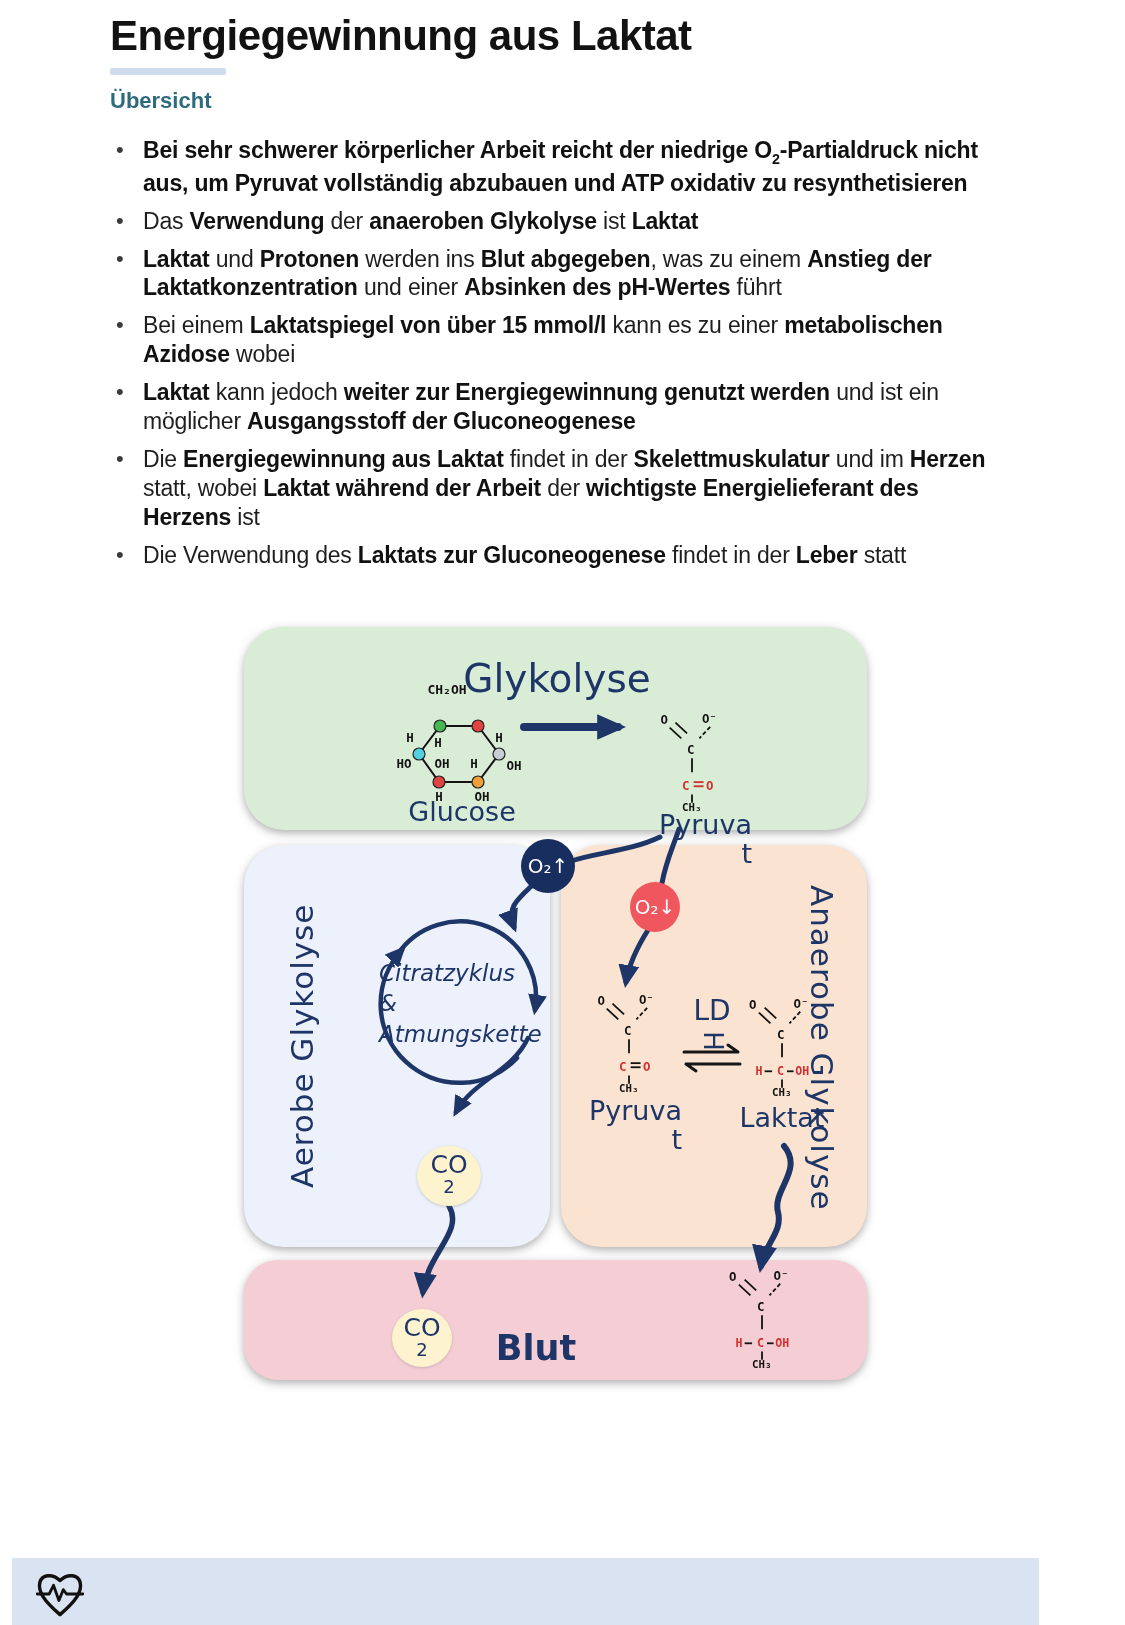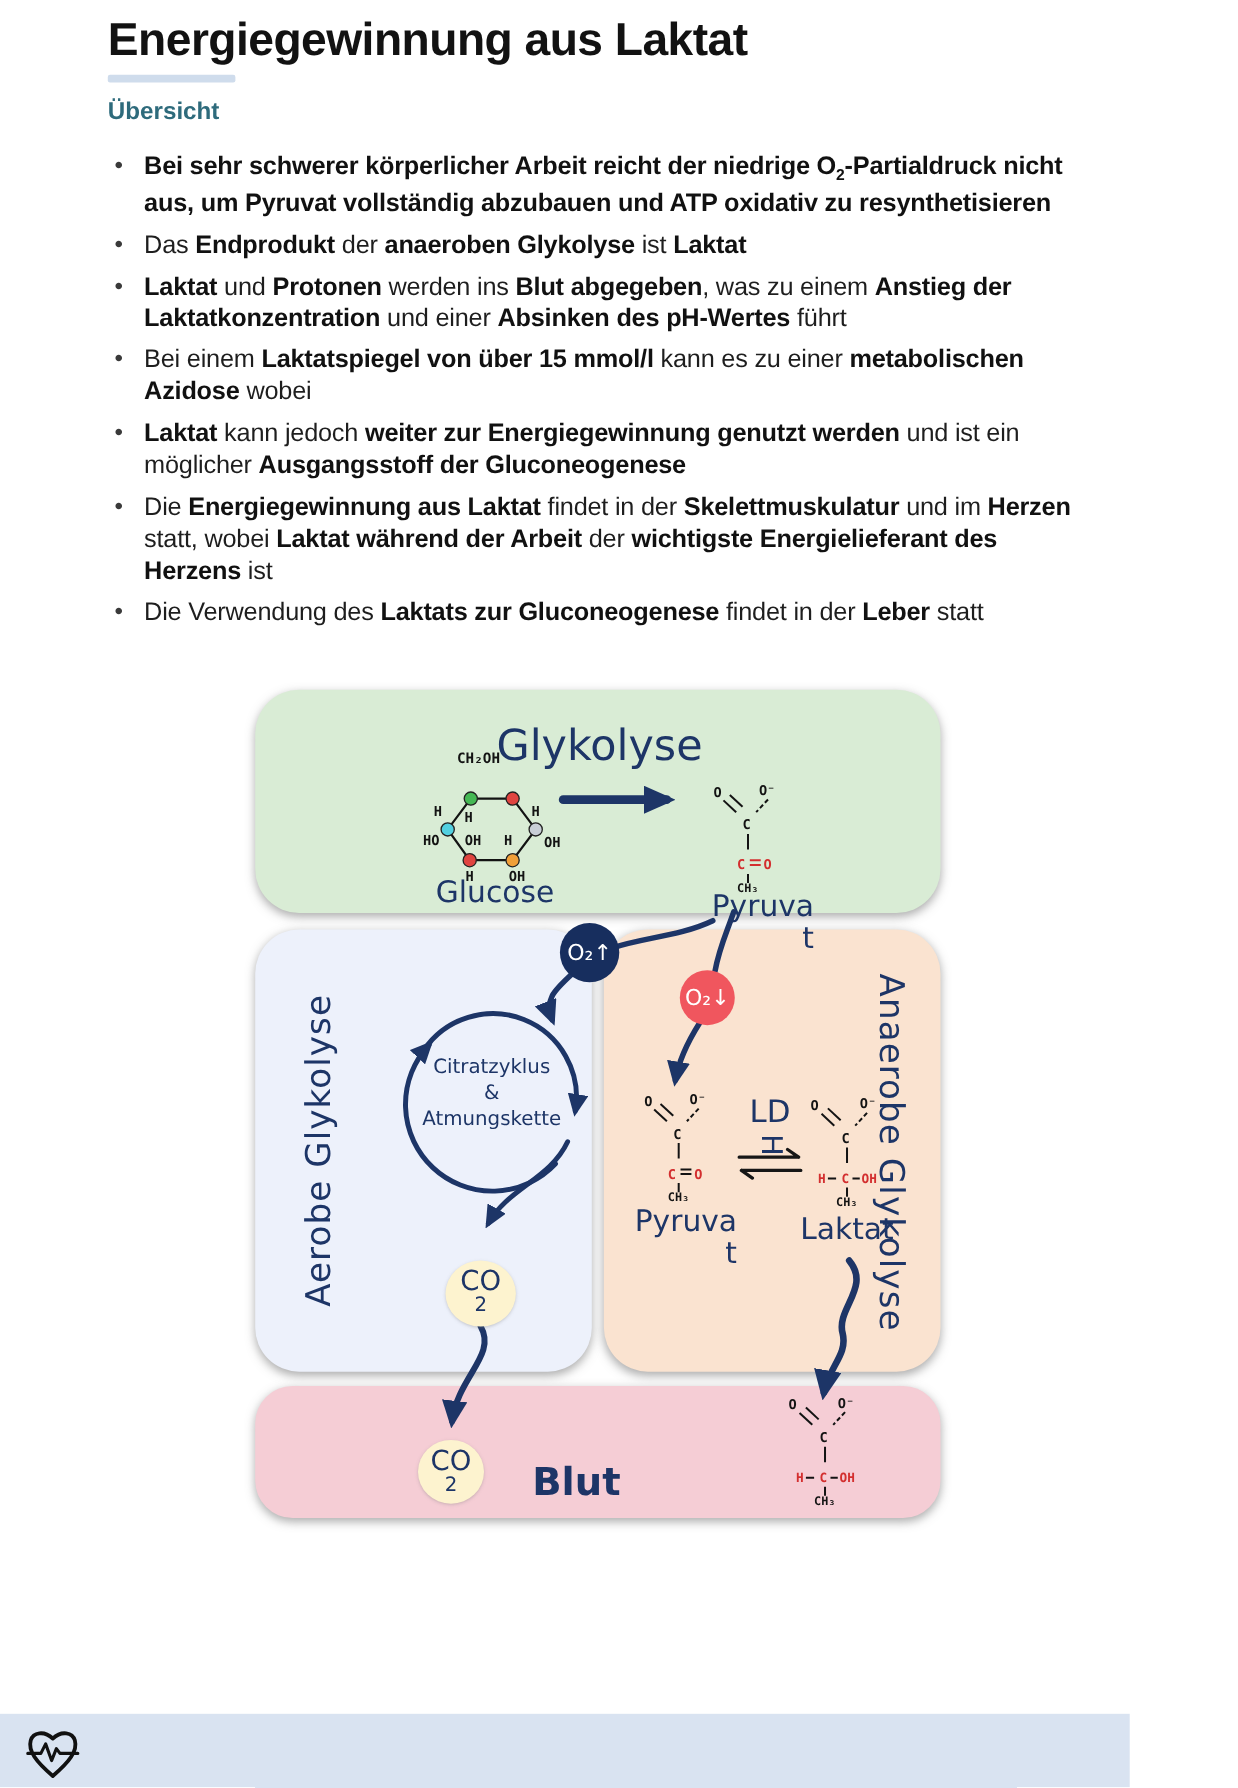--- a/index.html
+++ b/index.html
@@ -1,17 +1,17 @@
 <!DOCTYPE html>
 <html style="--navy: #1d3567; --teal: #2e6b7c; --underline: #cfdcec; --green-box: #d9ecd5; --blue-box: #edf1fb; --orange-box: #fae3d0; --pink-box: #f5cdd5; --cream: #fdf3cf; --o2-high: #172e5e; --o2-low: #f0565e; --chem-red: #d32f2f; --footer-bar: #d9e3f1; --footer-accent: #7f9ccf;"><head>
 <meta charset="utf-8">
 <style>
   html,body{margin:0;padding:0;background:#fff;}
   .page{position:relative;width:1027px;height:1625px;background:#ffffff;overflow:hidden;
-        font-family:"Liberation Sans",sans-serif;}
+        font-family:"Liberation Sans",sans-serif;margin-left:12px;}
   
   .title{position:absolute;left:98px;top:14px;font-size:42px;line-height:1.05;font-weight:800;
          color:#121212;letter-spacing:-0.5px;}
   .title-underline{position:absolute;left:98px;top:68px;width:116px;height:7px;
          background:var(--underline);border-radius:2px;}
   .section-heading{position:absolute;left:98px;top:88px;font-size:22px;font-weight:700;color:var(--teal);}
   
   .bullets{position:absolute;left:98px;top:136px;width:892px;margin:0;padding:0;list-style:none;
            font-size:23px;line-height:1.26;color:#1e1e1e;letter-spacing:-0.2px;}
   .bullets li{position:relative;padding-left:33px;margin-bottom:9px;}
@@ -28,21 +28,21 @@
   .glyk-title{left:425px;top:656px;width:240px;font-size:39px;text-align:center;}
   .glucose-label{left:380px;top:796px;width:140px;font-size:27px;text-align:center;}
   .pyr-label{width:110px;font-size:27px;line-height:29px;text-align:right;}
   .pyr-label-green{left:630px;top:810px;}
   .pyr-label-orange{left:560px;top:1096px;}
   .laktat-label{left:705px;top:1102px;width:130px;font-size:27px;text-align:center;}
   .side-label{writing-mode:vertical-rl;font-size:31px;letter-spacing:1px;display:flex;
               align-items:center;justify-content:center;}
   .aerobe-label{left:272px;top:870px;height:352px;transform:rotate(180deg);}
   .anaerobe-label{left:792px;top:862px;height:372px;}
-  .cycle-text{left:367px;top:958px;width:160px;font-size:18px;line-height:1.32;text-align:center;}
+  .cycle-text{left:367px;top:958px;width:160px;font-size:23px;line-height:1.32;font-style:italic;}
   .ld-label{left:668px;top:994px;width:64px;font-size:28px;text-align:center;}
   .ld-h{left:686px;top:1026px;width:30px;height:30px;font-size:26px;display:flex;align-items:center;
         justify-content:center;transform:rotate(90deg);}
   .blut-label{left:434px;top:1328px;width:180px;font-size:35px;font-weight:700;text-align:center;}
   
   .o2-badge{position:absolute;border-radius:50%;color:#fff;display:flex;align-items:center;
             justify-content:center;font-size:20px;font-family:"DejaVu Sans",sans-serif;z-index:7;}
   .o2-high{left:509px;top:839px;width:54px;height:54px;background:var(--o2-high);}
   .o2-low{left:618px;top:882px;width:50px;height:50px;background:var(--o2-low);}
   .co2-circle{position:absolute;border-radius:50%;background:var(--cream);color:var(--navy);
@@ -70,21 +70,21 @@
 <body>
 
 <div class="page">
 
   <div class="title">Energiegewinnung aus Laktat</div>
   <div class="title-underline"></div>
   <div class="section-heading">Übersicht</div>
 
   <ul class="bullets">
       <li><span class="b">Bei sehr schwerer körperlicher Arbeit reicht der niedrige O</span><sub class="b">2</sub><span class="b">-Partialdruck nicht aus, um Pyruvat vollständig abzubauen und ATP oxidativ zu resynthetisieren</span></li>
-      <li><span>Das </span><span class="b">Endprodukt</span><span> der </span><span class="b">anaeroben Glykolyse</span><span> ist </span><span class="b">Laktat</span></li>
+      <li><span>Das </span><span class="b">Verwendung</span><span> der </span><span class="b">anaeroben Glykolyse</span><span> ist </span><span class="b">Laktat</span></li>
       <li><span class="b">Laktat</span><span> und </span><span class="b">Protonen</span><span> werden ins </span><span class="b">Blut abgegeben</span><span>, was zu einem </span><span class="b">Anstieg der Laktatkonzentration</span><span> und einer </span><span class="b">Absinken des pH-Wertes</span><span> führt</span></li>
       <li><span>Bei einem </span><span class="b">Laktatspiegel von über 15 mmol/l</span><span> kann es zu einer </span><span class="b">metabolischen Azidose</span><span> wobei</span></li>
       <li><span class="b">Laktat</span><span> kann jedoch </span><span class="b">weiter zur Energiegewinnung genutzt werden</span><span> und ist ein möglicher </span><span class="b">Ausgangsstoff der Gluconeogenese</span></li>
       <li><span>Die </span><span class="b">Energiegewinnung aus Laktat</span><span> findet in der </span><span class="b">Skelettmuskulatur</span><span> und im </span><span class="b">Herzen</span><span> statt, wobei </span><span class="b">Laktat während der Arbeit</span><span> der </span><span class="b">wichtigste Energielieferant des Herzens</span><span> ist</span></li>
       <li><span>Die Verwendung des </span><span class="b">Laktats zur Gluconeogenese</span><span> findet in der </span><span class="b">Leber</span><span> statt</span></li>
     </ul>
 
   <div class="dbox box-green"></div>
   <div class="dbox box-blue"></div>
   <div class="dbox box-orange"></div>

